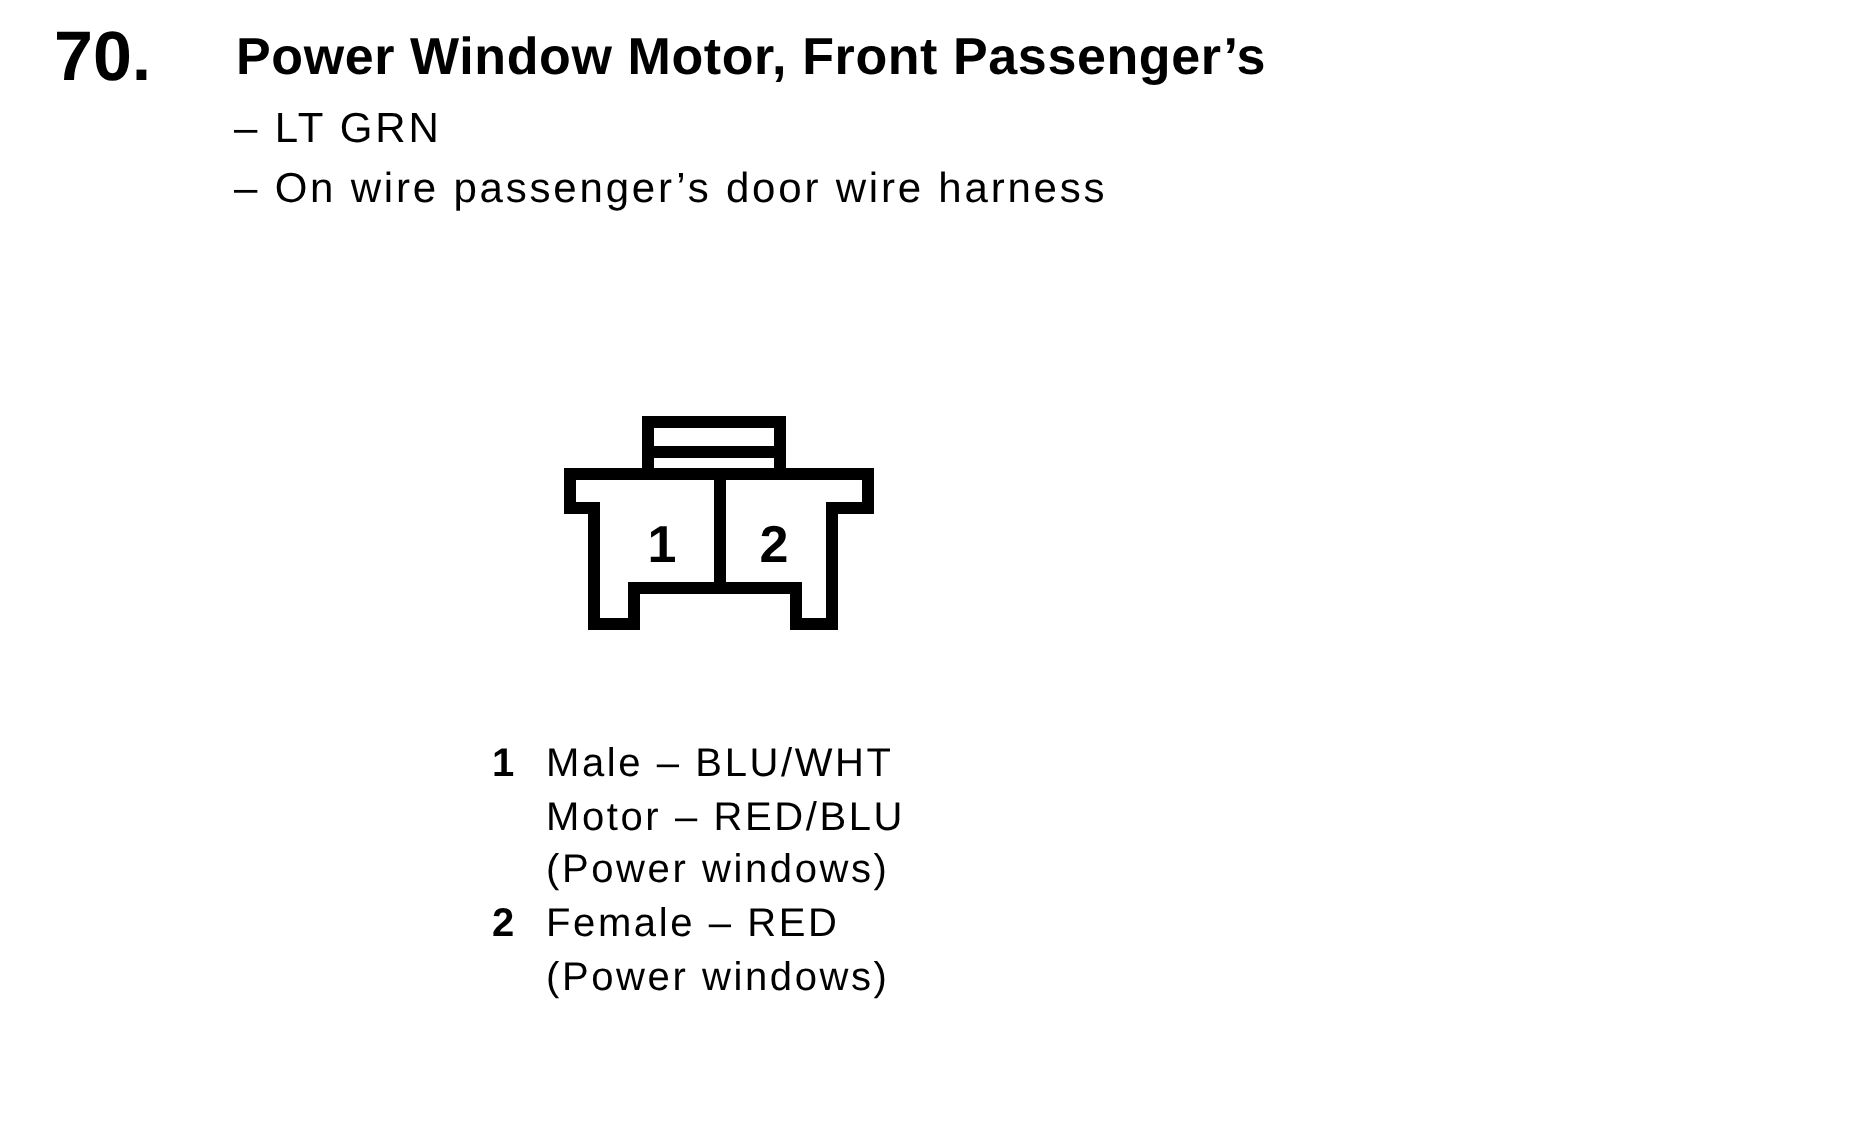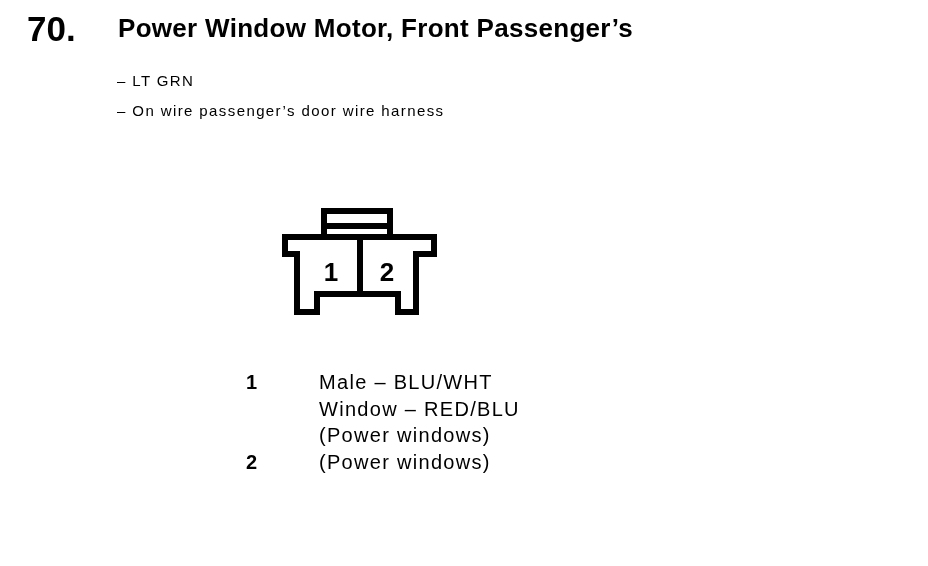--- a/index.html
+++ b/index.html
@@ -37,22 +37,22 @@
     font-size: 26px;
     font-weight: 700;
     line-height: 35px;
     letter-spacing: 0.3px;
     white-space: nowrap;
   }
   
   .details {
     position: absolute;
     left: 117px;
-    top: 66px;
-    font-size: 15px;
+    top: 50px;
+    font-size: 21px;
     line-height: 29.5px;
     letter-spacing: 1.4px;
     white-space: nowrap;
   }
   
   .connector-svg {
     position: absolute;
     left: 270px;
     top: 195px;
     width: 180px;
@@ -85,21 +85,20 @@
     display: flex;
     align-items: flex-start;
   }
   .pin-num {
     width: 27px;
     flex: 0 0 27px;
     font-weight: 700;
   }
   .pin-lines {
     white-space: nowrap;
-    margin-left: 46px;
   }
 </style>
 </head>
 <body>
 
 <div class="page">
 
   <span class="heading-number">70.</span>
   <span class="heading-title">Power Window Motor, Front Passenger’s</span>
 
@@ -120,26 +119,27 @@
     <text class="cavity-num" x="331" y="281" text-anchor="middle">1</text>
     <text class="cavity-num" x="387" y="281" text-anchor="middle">2</text>
   </svg>
 
   <div class="pin-list">
 
     <div class="pin-row">
       <div class="pin-num">1</div>
       <div class="pin-lines">
         <div>Male – BLU/WHT</div>
-        <div>Window – RED/BLU</div>
+        <div>Motor – RED/BLU</div>
         <div>(Power windows)</div>
       </div>
     </div>
 
     <div class="pin-row">
       <div class="pin-num">2</div>
       <div class="pin-lines">
+        <div>Female – RED</div>
         <div>(Power windows)</div>
       </div>
     </div>
 
   </div>
 </div>
 
 </body></html>

